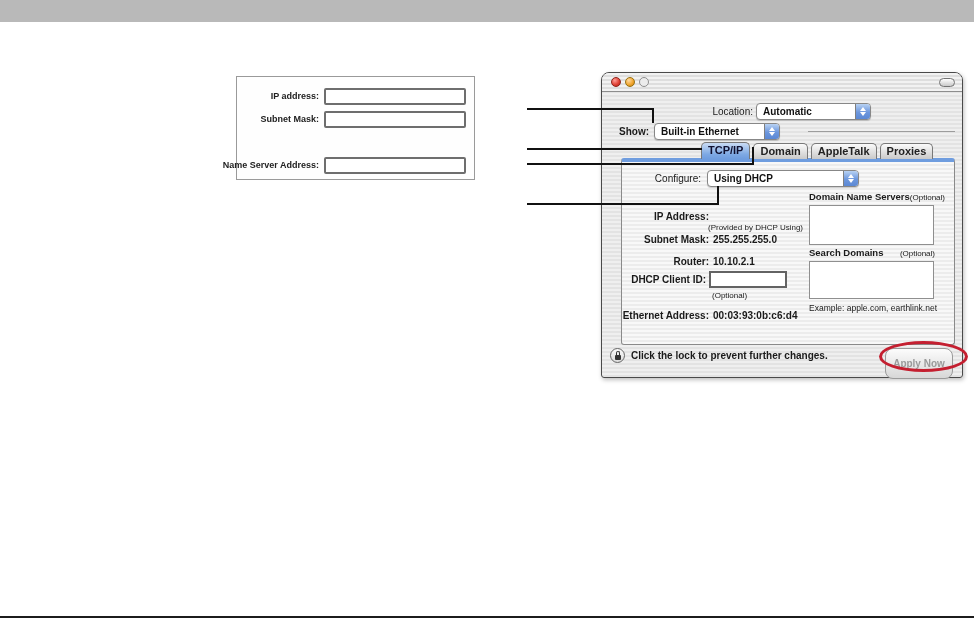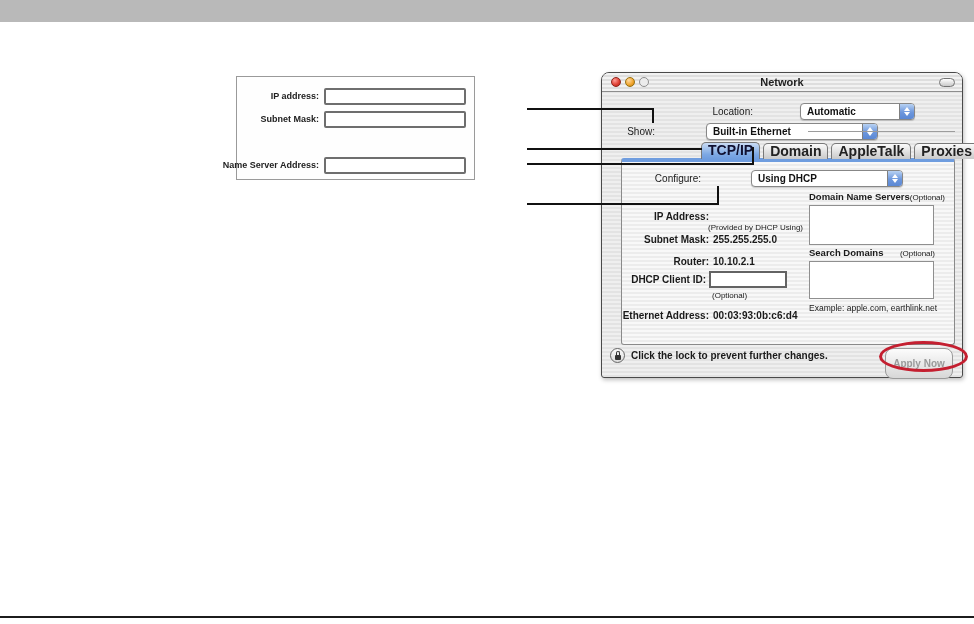--- a/index.html
+++ b/index.html
@@ -34,33 +34,33 @@
   .tl-yellow { left:23px; background:radial-gradient(circle at 35% 30%, #ffd9a0, #f0a32a 60%, #c07a14); border:1px solid #96700f; }
   .tl-gray { left:37px; background:#ececec; border:1px solid #8f8f8f; }
   .pill { position:absolute; right:7px; top:5px; width:16px; height:9px; border:1px solid #737373; border-radius:5px; background:linear-gradient(#ffffff,#c9c9c9); }
 
   .lbl { position:absolute; font-size:10px; color:#1a1a1a; line-height:17px; white-space:nowrap; }
   .bold { font-weight:bold; }
   .right { text-align:right; }
   .small-note { position:absolute; font-size:8px; color:#1a1a1a; white-space:nowrap; }
 
   .dropdown { position:absolute; height:17px; background:#fff; border:1px solid #878787; border-radius:4px;
-    display:flex; align-items:center; box-shadow:0 1px 1px rgba(0,0,0,.18);margin-left:44px; }
+    display:flex; align-items:center; box-shadow:0 1px 1px rgba(0,0,0,.18); }
   .dd-text { flex:1; font-size:10px; font-weight:bold; color:#111; padding-left:6px; white-space:nowrap; overflow:hidden; }
   .dd-stepper { width:15px; align-self:stretch; border-left:1px solid #7f7f7f; border-radius:0 3px 3px 0;
     background:linear-gradient(#b8d2f3,#6d97dd 55%,#5b88d4);
     display:flex; flex-direction:column; align-items:center; justify-content:center; gap:1px; }
   .tri-up { width:0; height:0; border-left:3px solid transparent; border-right:3px solid transparent; border-bottom:4px solid #fff; }
   .tri-down { width:0; height:0; border-left:3px solid transparent; border-right:3px solid transparent; border-top:4px solid #fff; }
 
   .show-divider { position:absolute; left:206px; top:58px; width:147px; height:1px; background:#9c9c9c; }
 
   .tabs { position:absolute; left:99px; top:69px; display:flex; gap:3px; align-items:flex-end; z-index:5; }
   .tab { height:16px; line-height:15px; padding:0 6px; border:1px solid #787878; border-bottom:none;
-    border-radius:5px 5px 0 0; background:linear-gradient(#fbfbfb,#c9c9c9); font-size:14px; font-weight:bold; color:#222; cursor:default; }
+    border-radius:5px 5px 0 0; background:linear-gradient(#fbfbfb,#c9c9c9); font-size:11px; font-weight:bold; color:#222; cursor:default; }
   .tab.selected { height:17px; background:linear-gradient(#cadcf4,#7ea9e4 70%,#6f9ddf); color:#101030; }
 
   .tab-pane { position:absolute; left:19px; top:85px; width:334px; height:187px; z-index:1;
     border:1px solid #8a8a8a; border-top:4px solid #6f9ddf; border-radius:3px;
     background:repeating-linear-gradient(180deg,#f8f8f8 0 2px,#ececec 2px 4px); }
 
   .ta { position:absolute; background:#fff; border:1px solid #8f8f8f; resize:none; z-index:3; font-family:"Liberation Sans",sans-serif; font-size:9px; }
   .client-id-input { position:absolute; left:107px; top:198px; width:78px; height:17px; background:#fff; border:2px solid #636363; z-index:3; font-size:10px; font-family:"Liberation Sans",sans-serif; padding:0 3px; }
 
   .flex-between { display:flex; justify-content:space-between; align-items:baseline; }
@@ -104,35 +104,34 @@
   <div class="cl" style="left:752px; top:147px; width:2px; height:18px;"></div>
   <div class="cl" style="left:527px; top:203px; width:192px; height:2px;"></div>
   <div class="cl" style="left:717px; top:186px; width:2px; height:19px;"></div>
 
   <div class="mac-window">
 
     <div class="title-bar">
       <span class="tl tl-red"></span>
       <span class="tl tl-yellow"></span>
       <span class="tl tl-gray"></span>
-      <div class="win-title">Network</div>
       <span class="pill"></span>
     </div>
 
     <div class="lbl right" style="left:60px; top:30px; width:91px;">Location:</div>
     <div class="dropdown" style="left:154px; top:30px; width:115px;">
       <span class="dd-text">Automatic</span>
       <span class="dd-stepper">
           <span class="tri-up"></span>
           <span class="tri-down"></span>
         </span>
     </div>
 
-    <div class="lbl right" style="left:20px; top:50px; width:33px;">Show:</div>
-    <div class="dropdown" style="left:60px; top:50px; width:172px;">
+    <div class="lbl right" style="left:14px; top:50px; width:33px;font-weight:bold;">Show:</div>
+    <div class="dropdown" style="left:52px; top:50px; width:126px;">
       <span class="dd-text">Built-in Ethernet</span>
       <span class="dd-stepper">
           <span class="tri-up"></span>
           <span class="tri-down"></span>
         </span>
     </div>
     <div class="show-divider"></div>
 
     <div class="tabs">
       <div class="tab selected">TCP/IP</div>

